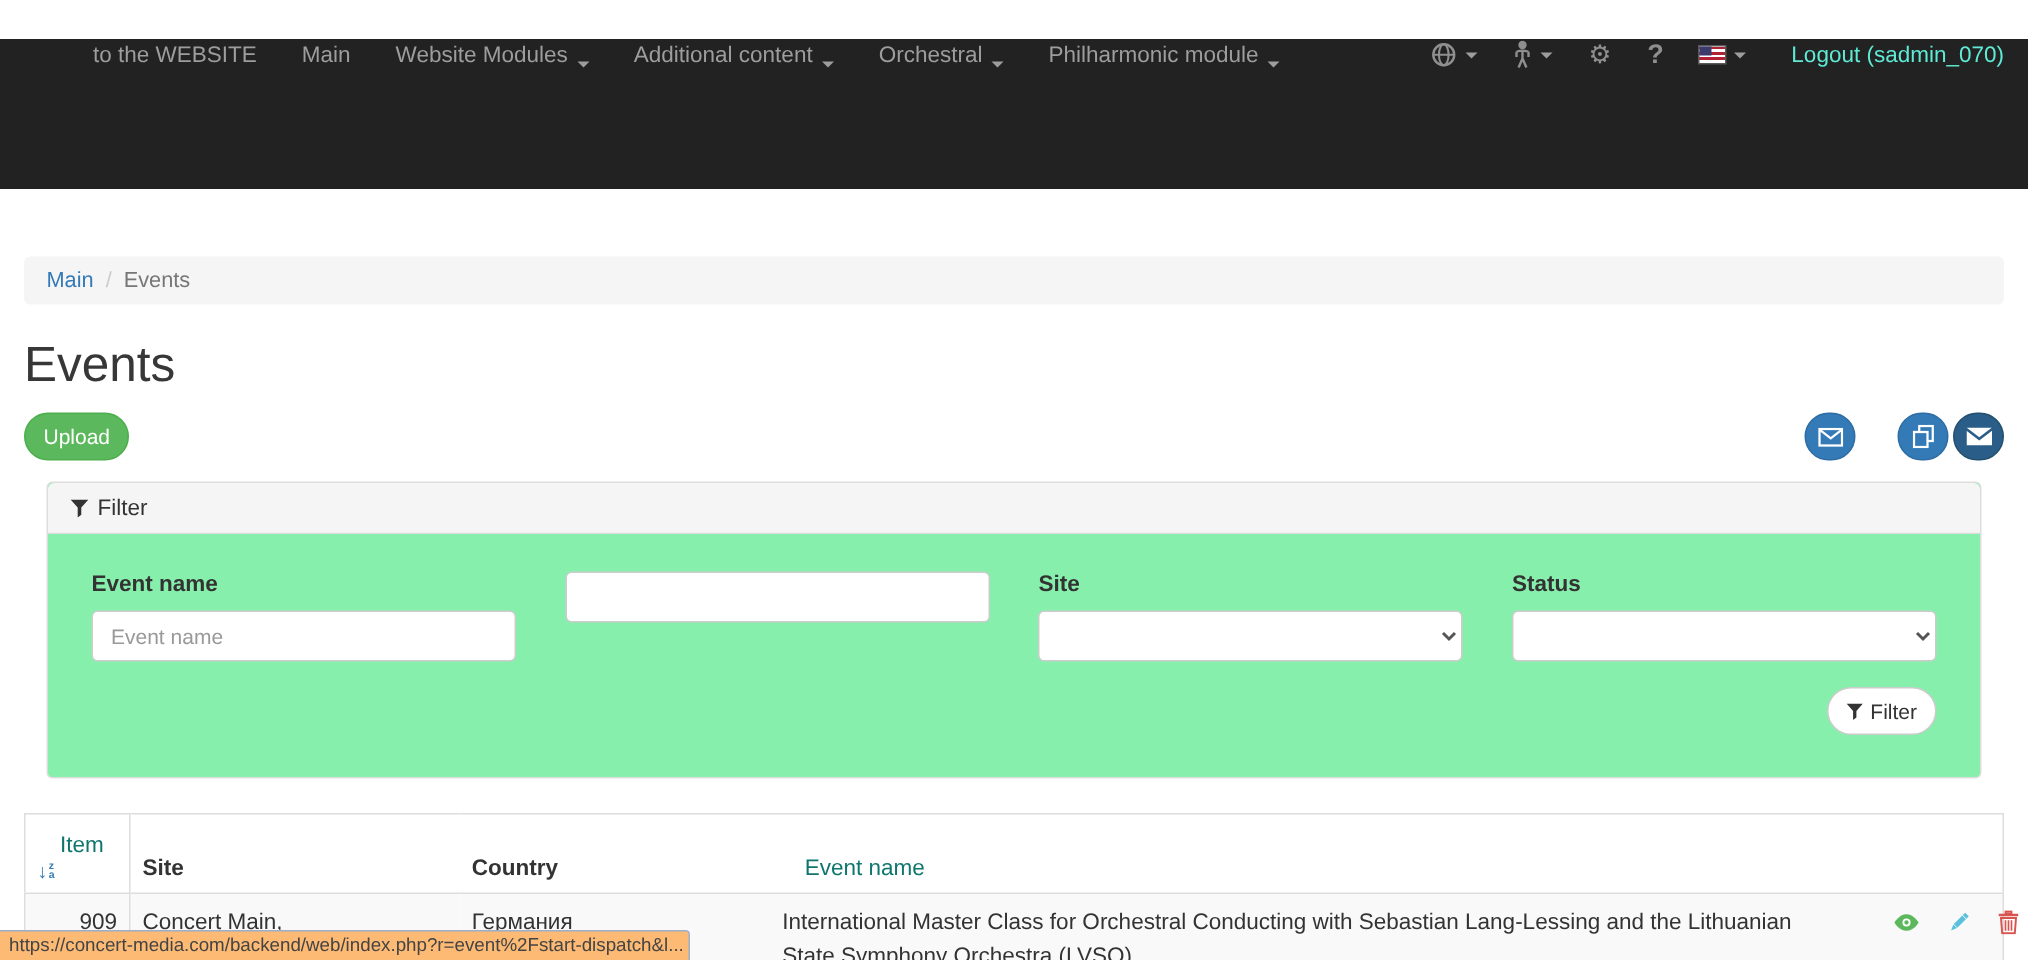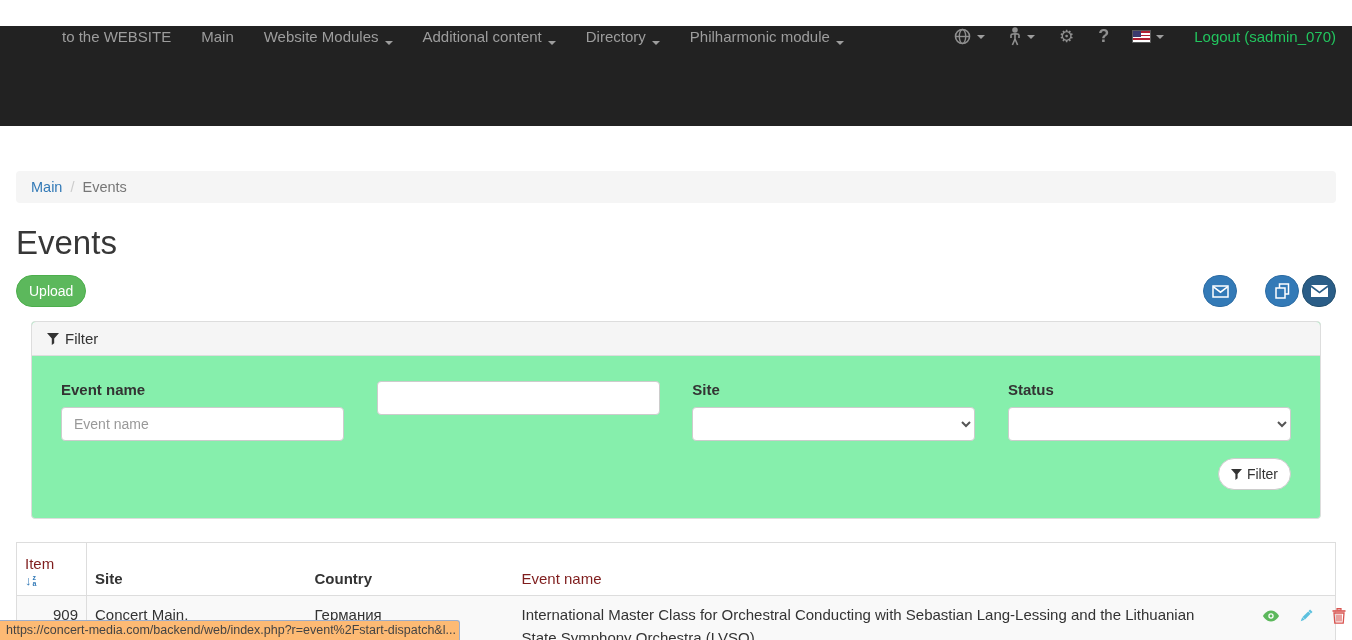--- a/index.html
+++ b/index.html
@@ -14,21 +14,21 @@
   .brand { padding-top:14px; font-size:18px; font-weight:bold; color:#fff; letter-spacing:.2px; }
   .navrow { display:flex; align-items:center; margin-top:26px; padding-left:46px; color:#9d9d9d; }
   .nav-item { margin-right:30px; font-size:15px; cursor:pointer; white-space:nowrap; display:flex; align-items:flex-end; }
   .caret { display:inline-block; width:0; height:0; margin-left:6px; border-top:4px solid #9d9d9d; border-left:4px solid transparent; border-right:4px solid transparent; }
   .nav-icons { margin-left:auto; display:flex; align-items:center; }
   .icon-item { display:flex; align-items:center; padding:0 12px; cursor:pointer; color:#8f8f8f; }
   .glyph { font-size:17px; line-height:1; }
   .qmark { font-size:18px; font-weight:bold; }
   .flag { position:relative; width:17px; height:11px; background:repeating-linear-gradient(180deg,#b22234 0 1.8px,#fff 1.8px 3.6px); box-shadow:0 0 0 1px rgba(255,255,255,.25); }
   .flag .canton { position:absolute; left:0; top:0; width:8px; height:6px; background:#3c3b6e; }
-  .logout { padding-left:18px; font-size:15px; color:#22c55e; cursor:pointer; white-space:nowrap; }
+  .logout { padding-left:18px; font-size:15px; color:#5eead4; cursor:pointer; white-space:nowrap; }
 
   
   .container { padding:0 16px; }
   .breadcrumb { margin-top:45px; background:#f5f5f5; border-radius:4px; padding:8px 15px; font-size:14.5px; display:flex; align-items:center; }
   .breadcrumb a { color:#337ab7; text-decoration:none; cursor:pointer; }
   .breadcrumb .sep { color:#ccc; padding:0 8px; }
   .breadcrumb .active { color:#777; }
 
   h1.page-title { margin-top:21px; font-size:33px; font-weight:400; color:#373737; }
 
@@ -60,21 +60,21 @@
   .btn-filter { background:#fff; border:1px solid #ccc; color:#333; font-size:14px; padding:6px 12px; height:32px; }
   .btn-filter .funnel { margin-right:5px; }
 
   
   table.grid { width:1320px; margin-top:23px; border-collapse:collapse; table-layout:fixed; border:1px solid #ddd; }
   .grid col.c-item { width:70px; } .grid col.c-site { width:220px; } .grid col.c-country { width:207px; }
   .grid col.c-actions { width:96px; }
   .grid th { text-align:left; vertical-align:bottom; padding:8px; font-size:15px; color:#333; font-weight:bold; background:#fff; }
   .grid th.th-item { border-right:1px solid #ddd; vertical-align:top; padding-top:12px; }
   .grid thead tr { border-bottom:1px solid #ddd; }
-  .grid th a { color:#7f1d1d; text-decoration:none; font-weight:normal; cursor:pointer; }
+  .grid th a { color:#0f766e; text-decoration:none; font-weight:normal; cursor:pointer;margin-left:15px; }
   .sort-ind { display:flex; align-items:center; margin-top:2px; color:#337ab7; }
   .sort-arrow { font-size:13px; line-height:1; }
   .sort-letters { display:flex; flex-direction:column; font-size:7px; line-height:6px; margin-left:1px; font-weight:bold; }
   .grid td { padding:8px; font-size:15px; vertical-align:top; background:#f9f9f9; border-top:1px solid #ddd; line-height:1.5; }
   .grid td.td-item { text-align:right; border-right:1px solid #ddd; }
   .site-wrap { width:150px; }
   .td-actions { text-align:right; white-space:nowrap; padding-right:11px; }
   .action-icon { display:inline-block; margin-left:14px; cursor:pointer; vertical-align:middle; }
 
   
@@ -100,21 +100,21 @@
       </span>
     <span class="nav-item">
         <span>Website Modules</span>
         <i class="caret"></i>
       </span>
     <span class="nav-item">
         <span>Additional content</span>
         <i class="caret"></i>
       </span>
     <span class="nav-item">
-        <span>Directory</span>
+        <span>Orchestral</span>
         <i class="caret"></i>
       </span>
     <span class="nav-item">
         <span>Philharmonic module</span>
         <i class="caret"></i>
       </span>
 
     <div class="nav-icons">
       <span class="icon-item">
         <span>

